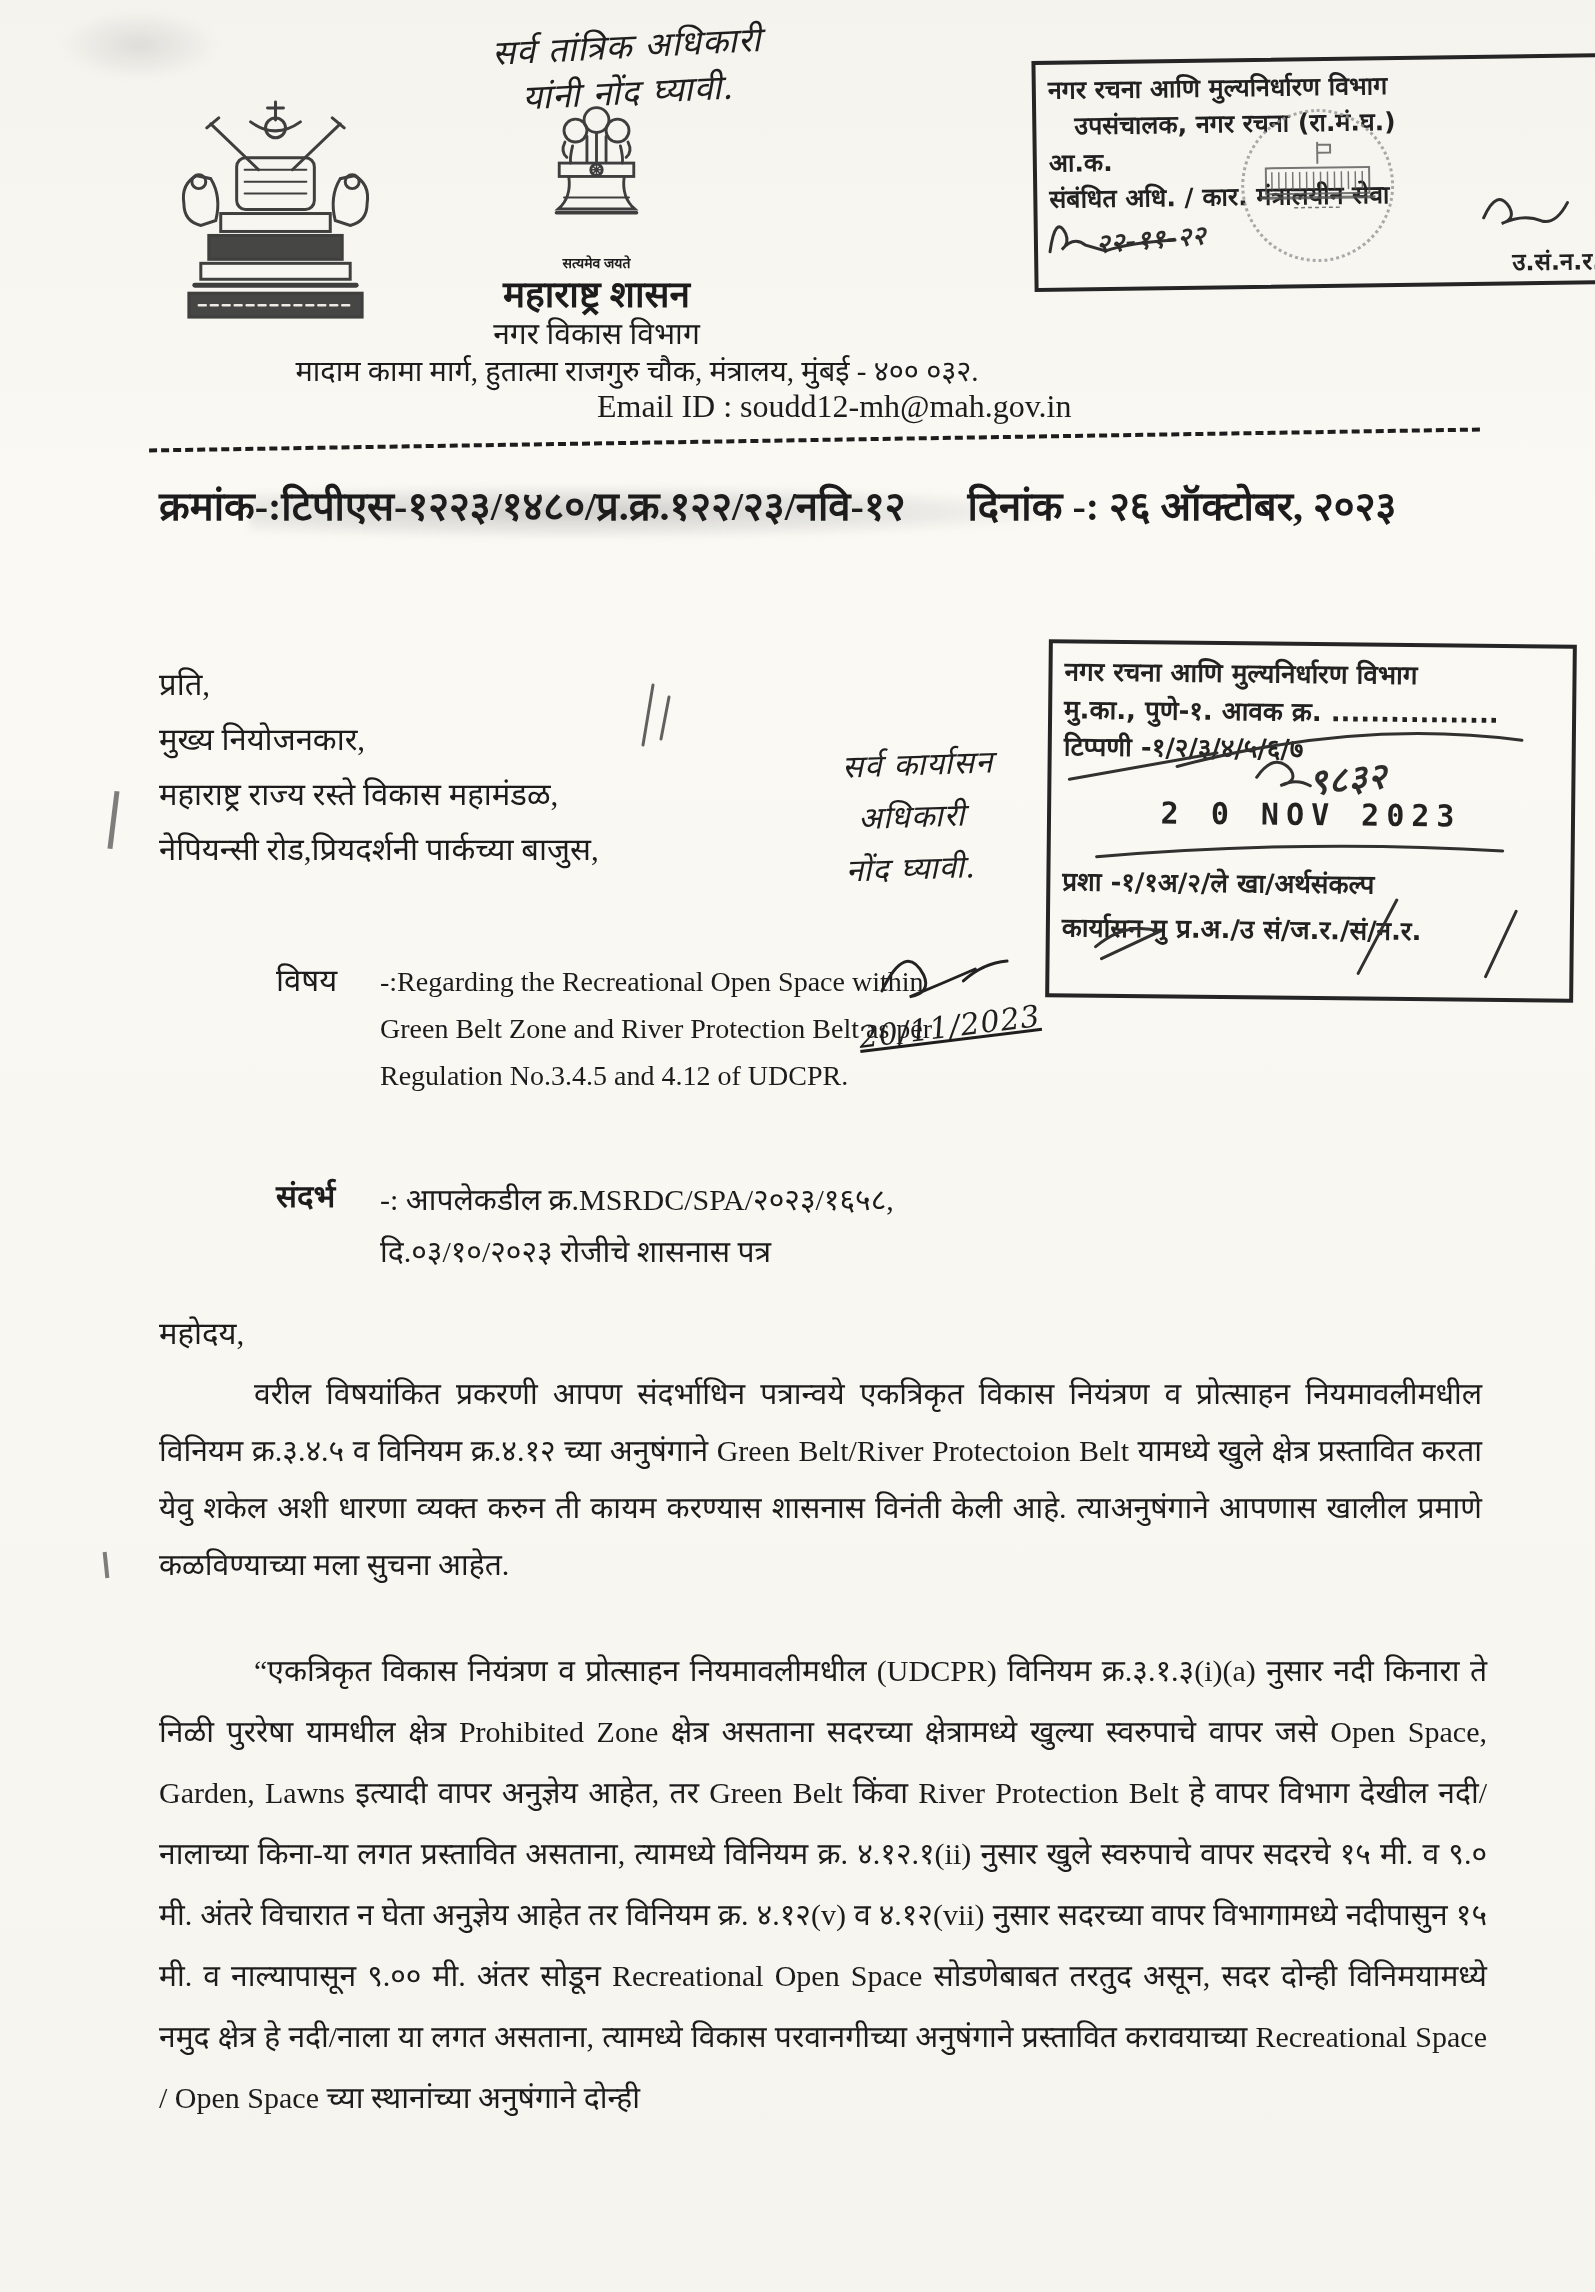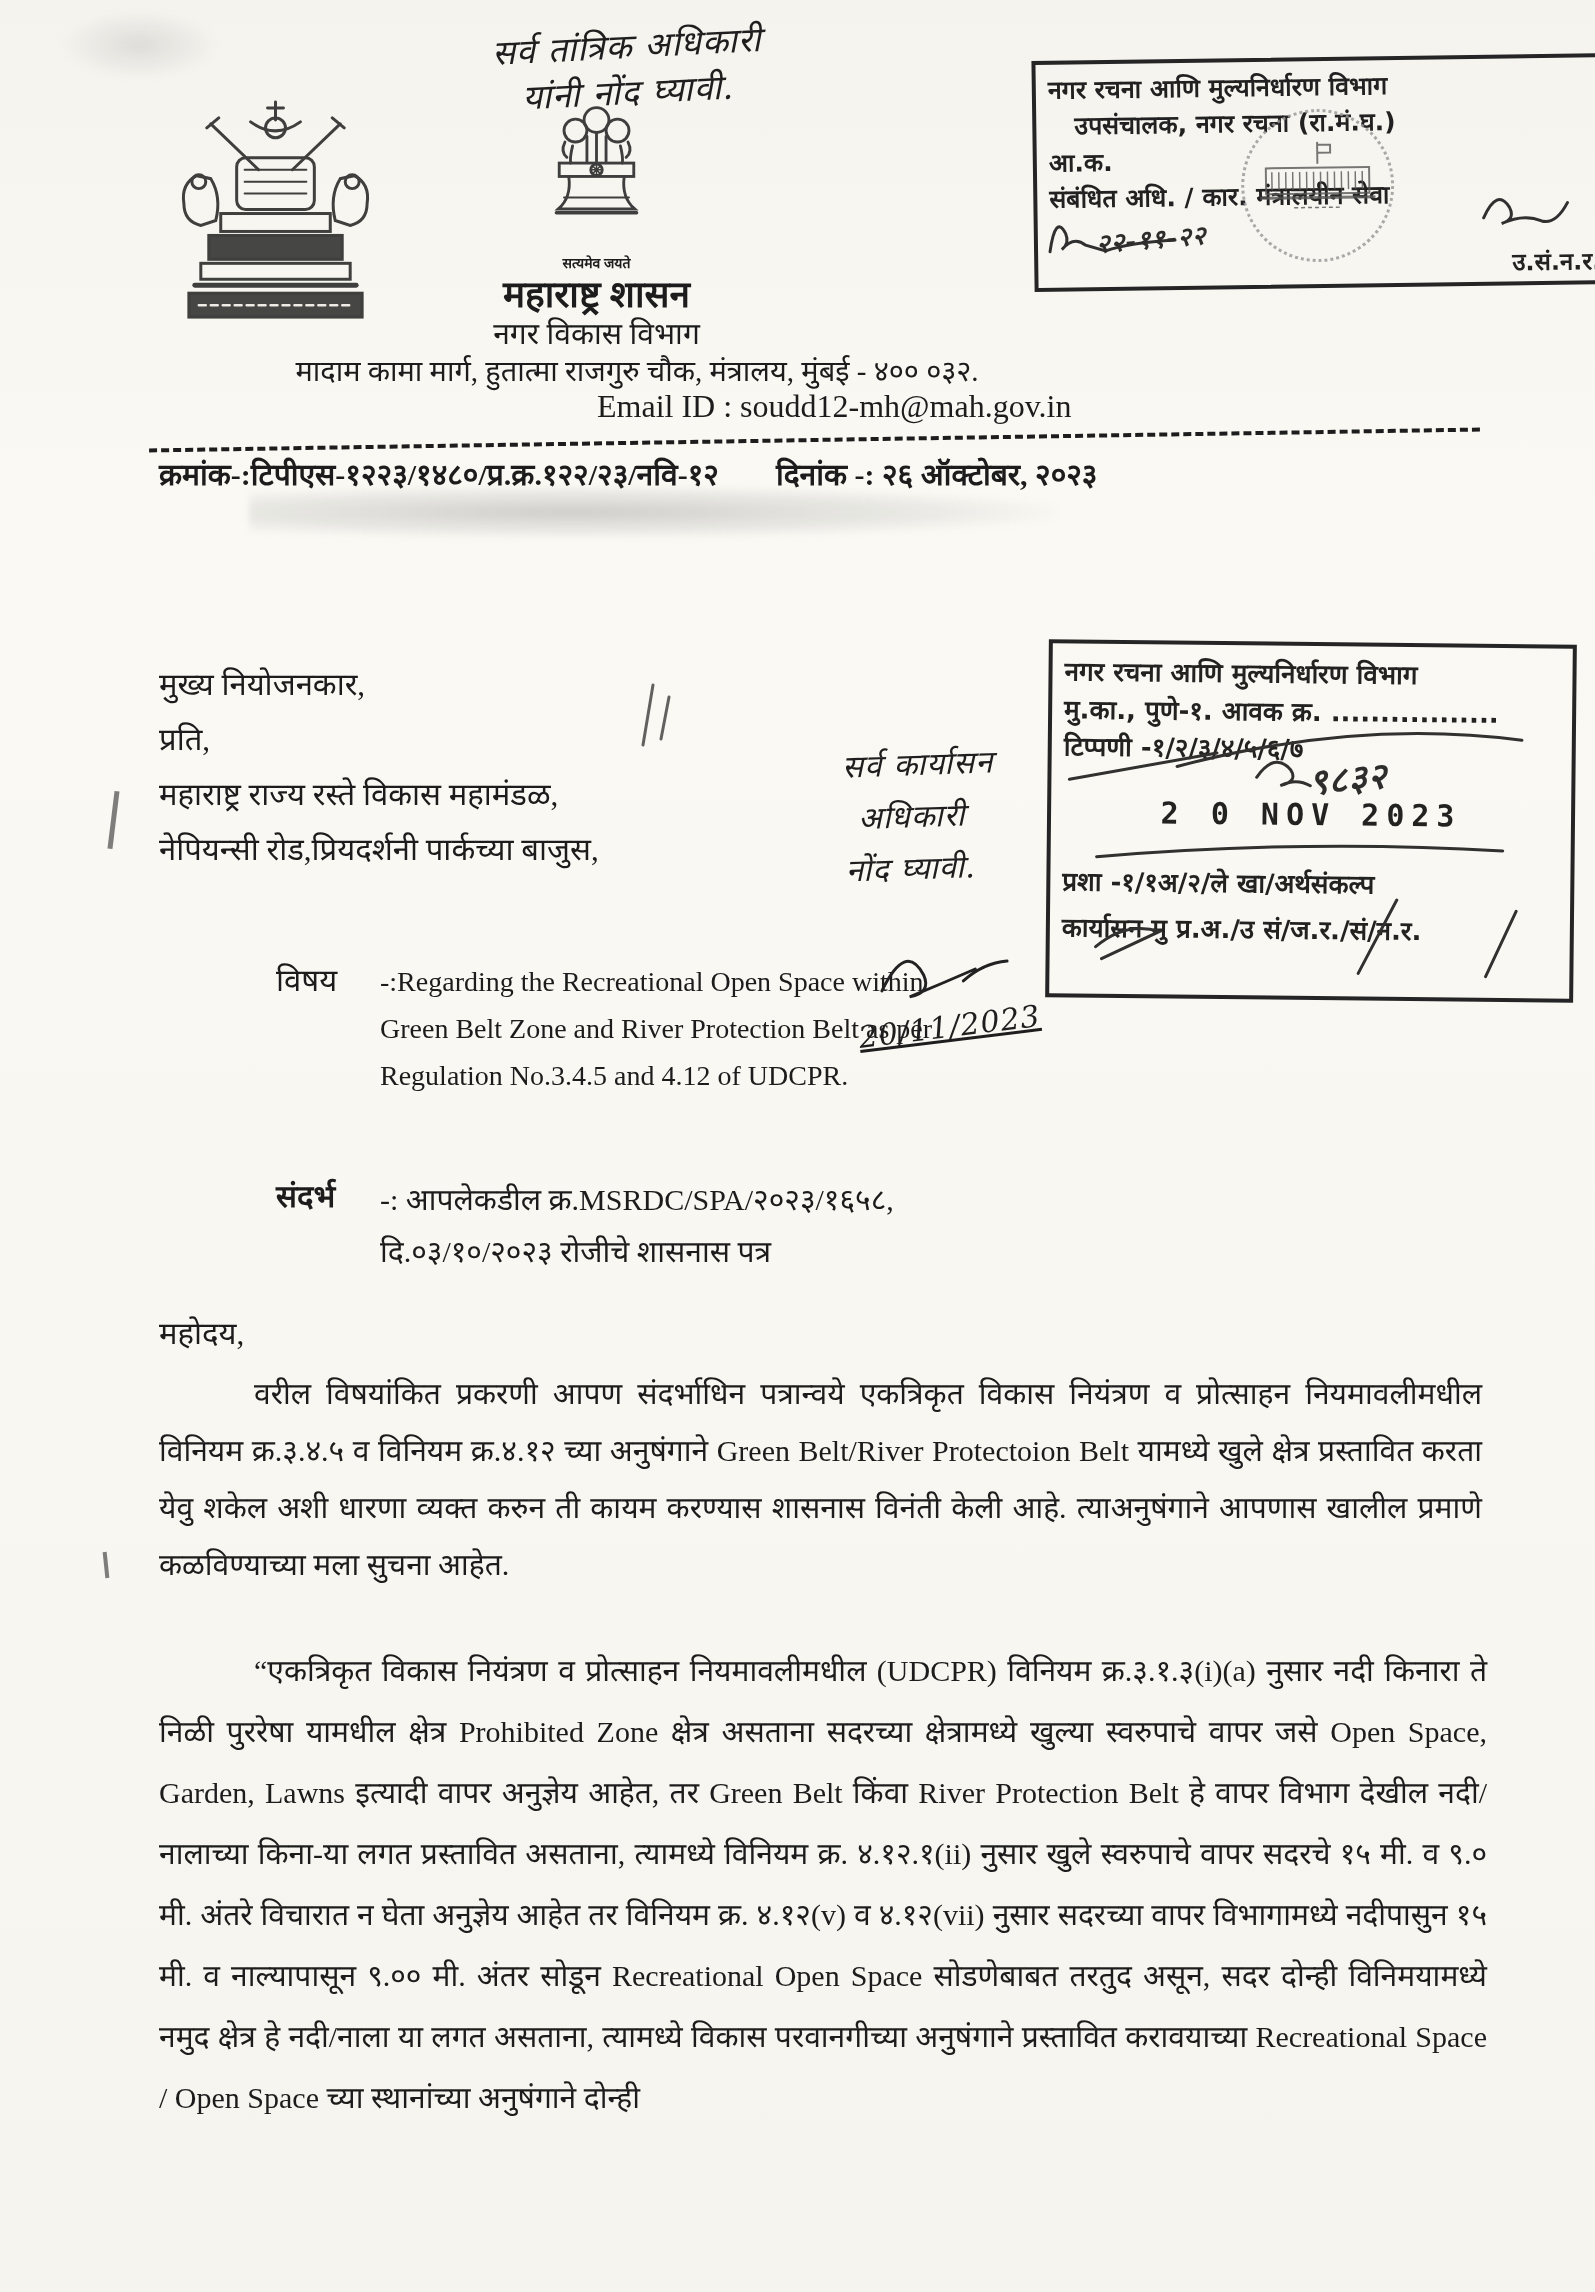--- a/index.html
+++ b/index.html
@@ -104,21 +104,21 @@
   </svg>
 
   <div class="abs center" style="left:517px;top:253px;width:159px;font-size:14px;font-weight:700;">सत्यमेव जयते</div>
   <div class="abs center nowrap" style="left:328px;top:267px;width:537px;font-size:37px;font-weight:700;">महाराष्ट्र शासन</div>
   <div class="abs center nowrap" style="left:328px;top:312px;width:537px;font-size:30px;">नगर विकास विभाग</div>
   <div class="abs center nowrap" style="left:199px;top:350px;width:876px;font-size:29px;">मादाम कामा मार्ग, हुतात्मा राजगुरु चौक, मंत्रालय, मुंबई - ४०० ०३२.</div>
   <div class="abs nowrap" style="left:597px;top:388px;width:428px;text-align:right;font-size:32px;">Email ID : soudd12-mh@mah.gov.in</div>
 
   <div class="abs" style="left:149px;top:438px;width:1331px;border-top:4px dashed #1d1d1d;transform:rotate(-0.9deg);"></div>
 
-  <div class="abs nowrap" style="left:159px;top:453px;font-size:30px;font-weight:700;">
+  <div class="abs nowrap" style="left:159px;top:477px;font-size:40px;font-weight:700;">
     <span>क्रमांक-:टिपीएस-१२२३/१४८०/प्र.क्र.१२२/२३/नवि-१२</span>
     <span style="display:inline-block;width:42px;"></span>
     <span>दिनांक -: २६ ऑक्टोबर, २०२३</span>
   </div>
 
   <div class="abs stamp" style="left:1047px;top:642px;width:496px;height:330px;padding:10px 12px;transform:rotate(0.6deg);font-size:26px;">
     <div class="s-line">नगर रचना आणि मुल्यनिर्धारण विभाग</div>
     <div class="s-line">मु.का., पुणे-१. आवक क्र. .................</div>
     <div class="s-line">टिप्पणी -१/२/३/४/५/६/७</div>
     <div class="abs hw" style="left:257px;top:107px;font-size:36px;transform:rotate(-6deg);">९८३२</div>
@@ -130,22 +130,22 @@
       <path d="M6 22 q210 -20 408 -10"></path>
     </svg>
     <div class="s-line" style="margin-top:34px;">प्रशा -१/१अ/२/ले खा/अर्थसंकल्प</div>
     <div class="s-line" style="margin-top:8px;">कार्यासन मु प्र.अ./उ सं/ज.र./सं/न.र.</div>
     <svg class="abs sig" style="left:40px;top:247px;" width="438" height="84" viewBox="0 0 440 84">
       <path d="M6 56 q30 -26 64 -16 l-58 28 M270 80 L308 6 M398 82 L428 16"></path>
     </svg>
   </div>
 
   <div class="abs" style="left:159px;top:657px;font-size:31px;line-height:55px;">
+    <div class="nowrap">प्रति,</div>
     <div class="nowrap">मुख्य नियोजनकार,</div>
-    <div class="nowrap">प्रति,</div>
     <div class="nowrap">महाराष्ट्र राज्य रस्ते विकास महामंडळ,</div>
     <div class="nowrap">नेपियन्सी रोड,प्रियदर्शनी पार्कच्या बाजुस,</div>
   </div>
 
   <svg class="abs sig" style="left:633px;top:679px;opacity:.7;" width="40" height="70" viewBox="0 0 40 70">
     <path d="M10 66 L20 6 M28 60 L36 18"></path>
   </svg>
 
   <div class="abs hw" style="left:844px;top:738px;font-size:31px;transform:rotate(-2deg);line-height:52px;">
     <div>सर्व कार्यासन</div>

